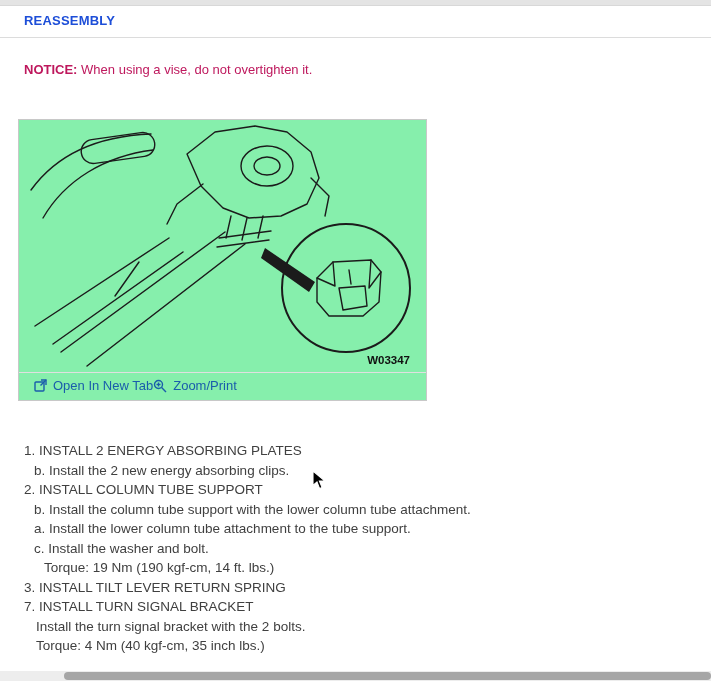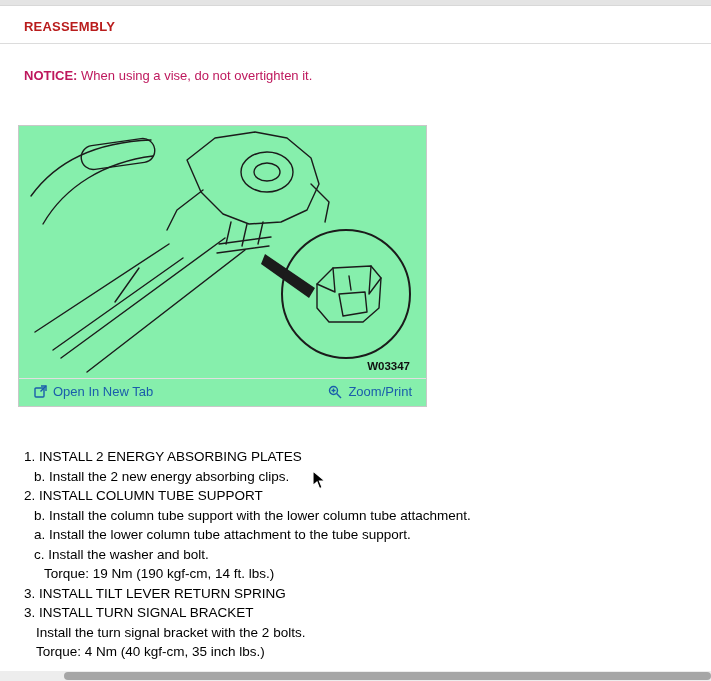--- a/index.html
+++ b/index.html
@@ -12,24 +12,24 @@
     color:#2d2d2d;
     overflow:hidden;
   }
   .top-strip {
     height:6px; width:100%;
     background:#e4e4e4;
     border-bottom:1px solid #d8d8d8;
   }
   .content { padding:0 24px; }
   .section-title {
-    margin-top:13px;
+    margin-top:7px;
     font-size:13px; font-weight:bold;
     letter-spacing:.2px;
-    color:#b91c1c;
+    color:#1d4ed8;
   }
   .header-divider {
     margin:9px -24px 0 -24px;
     border:none;
     border-top:1px solid #dcdcdc;
   }
   .notice {
     margin-top:24px;
     font-size:13px;
     color:#be185d;
@@ -49,38 +49,38 @@
   }
   .figure-label {
     position:absolute;
     right:16px; bottom:6px;
     font-size:11.5px; font-weight:bold;
     color:#111;
   }
   .figure-toolbar {
     border-top:1px solid #e0e0e0;
     display:flex;
-    justify-content:space-between;
+    justify-content:flex-start;
     align-items:center;
     padding:5px 14px 7px 15px;
   }
   .fig-link {
     display:inline-flex;
     align-items:center;
     gap:6px;
     font-size:13px;
     color:#1a5dab;
     text-decoration:none;
     cursor:pointer;
   }
   .steps {
     margin-top:40px;
     font-size:13.5px;
     line-height:19.5px;
-    color:#000000;
+    color:#404040;
   }
   .sub     { padding-left:10px; }
   .torque-c{ padding-left:20px; }
   .ind4    { padding-left:12px; }
   .steps b { font-weight:normal; }
   .cursor {
     position:absolute;
     left:312px; top:470px;
     width:14px; height:20px;
     pointer-events:none;
@@ -183,21 +183,21 @@
       <div class="line sub">b. Install the column tube support with the lower column tube attachment.</div>
       <div class="line sub">a. Install the lower column tube attachment to the tube support.</div>
       <div class="line sub">c. Install the washer and bolt.</div>
       <div class="line torque-c">
         <span>Torque:</span>
         <b>19 Nm (190 kgf-cm, 14 ft. lbs.)</b>
       </div>
 
       <div class="line">3. INSTALL TILT LEVER RETURN SPRING</div>
 
-      <div class="line">3. INSTALL TURN SIGNAL BRACKET</div>
+      <div class="line">7. INSTALL TURN SIGNAL BRACKET</div>
       <div class="line ind4">Install the turn signal bracket with the 2 bolts.</div>
       <div class="line ind4">
         <span>Torque:</span>
         <b>4 Nm (40 kgf-cm, 35 inch lbs.)</b>
       </div>
     </div>
   </div>
 
   <svg class="cursor" viewBox="0 0 14 20" xmlns="http://www.w3.org/2000/svg">
     <polygon points="1,1 1,15.5 5,12 7.6,18.6 10.1,17.5 7.4,11 13,11" fill="#000" stroke="#fff" stroke-width="1.1"></polygon>

